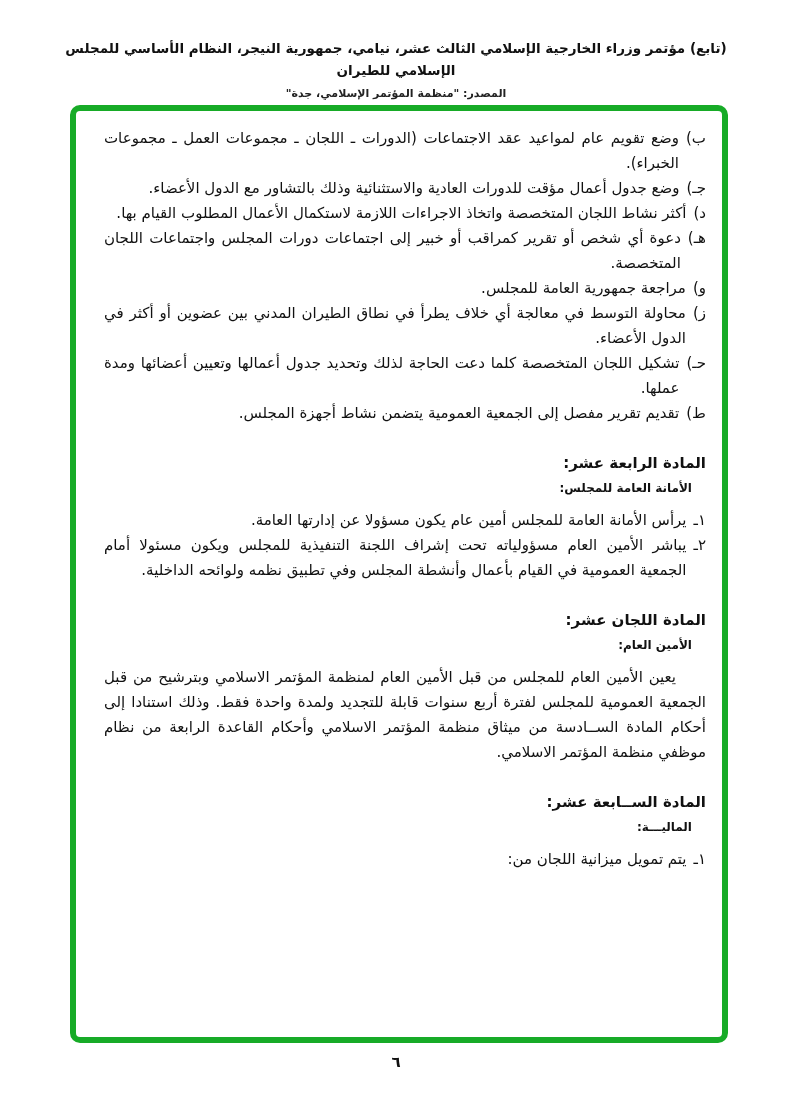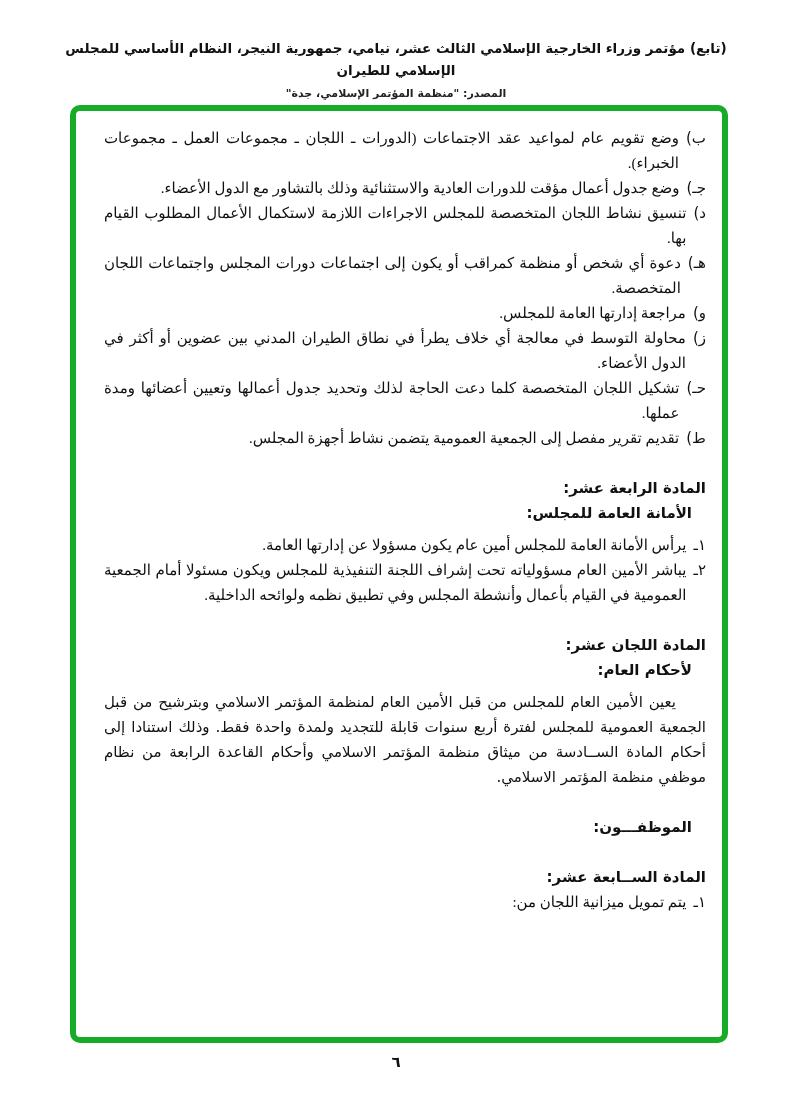--- a/index.html
+++ b/index.html
@@ -66,31 +66,30 @@
     align-items: flex-start;
   }
   .li .marker {
     flex: 0 0 auto;
     white-space: nowrap;
     padding-left: 7px;
   }
   .li .txt {
     flex: 1 1 auto;
     text-align: justify;
-    font-family: Liberation Serif, serif;
   }
   
   .section { margin-top: 25px; }
   .section-title {
     font-weight: bold;
     font-size: 15px;
   }
   .section-subtitle {
     font-weight: bold;
-    font-size: 15px;
+    font-size: 12px;
     margin-right: 14px;
     margin-bottom: 7px;
   }
   .section p.body-par {
     margin: 6px 0 0 0;
     text-align: justify;
     text-indent: 30px;
   }
   
   .page-number {
@@ -119,29 +118,29 @@
       <div class="li">
         <span class="marker">ب)</span>
         <span class="txt">وضع تقويم عام لمواعيد عقد الاجتماعات (الدورات ـ اللجان ـ مجموعات العمل ـ مجموعات الخبراء).</span>
       </div>
       <div class="li">
         <span class="marker">جـ)</span>
         <span class="txt">وضع جدول أعمال مؤقت للدورات العادية والاستثنائية وذلك بالتشاور مع الدول الأعضاء.</span>
       </div>
       <div class="li">
         <span class="marker">د)</span>
-        <span class="txt">تنسيق نشاط اللجان المتخصصة للمجلس الاجراءات اللازمة لاستكمال الأعمال المطلوب القيام بها.</span>
+        <span class="txt">أكثر نشاط اللجان المتخصصة واتخاذ الاجراءات اللازمة لاستكمال الأعمال المطلوب القيام بها.</span>
       </div>
       <div class="li">
         <span class="marker">هـ)</span>
-        <span class="txt">دعوة أي شخص أو منظمة كمراقب أو يكون إلى اجتماعات دورات المجلس واجتماعات اللجان المتخصصة.</span>
+        <span class="txt">دعوة أي شخص أو تقرير كمراقب أو خبير إلى اجتماعات دورات المجلس واجتماعات اللجان المتخصصة.</span>
       </div>
       <div class="li">
         <span class="marker">و)</span>
-        <span class="txt">مراجعة إدارتها العامة للمجلس.</span>
+        <span class="txt">مراجعة جمهورية العامة للمجلس.</span>
       </div>
       <div class="li">
         <span class="marker">ز)</span>
         <span class="txt">محاولة التوسط في معالجة أي خلاف يطرأ في نطاق الطيران المدني بين عضوين أو أكثر في الدول الأعضاء.</span>
       </div>
       <div class="li">
         <span class="marker">حـ)</span>
         <span class="txt">تشكيل اللجان المتخصصة كلما دعت الحاجة لذلك وتحديد جدول أعمالها وتعيين أعضائها ومدة عملها.</span>
       </div>
       <div class="li">
@@ -157,30 +156,30 @@
           <span class="txt">يرأس الأمانة العامة للمجلس أمين عام يكون مسؤولا عن إدارتها العامة.</span>
         </div>
         <div class="li">
           <span class="marker">٢ـ</span>
           <span class="txt">يباشر الأمين العام مسؤولياته تحت إشراف اللجنة التنفيذية للمجلس ويكون مسئولا أمام الجمعية العمومية في القيام بأعمال وأنشطة المجلس وفي تطبيق نظمه ولوائحه الداخلية.</span>
         </div>
       </div>
 
       <div class="section">
         <div class="section-title">المادة اللجان عشر:</div>
-        <div class="section-subtitle">لأحكام العام:</div>
+        <div class="section-subtitle">الأمين العام:</div>
         <p class="body-par">يعين الأمين العام للمجلس من قبل الأمين العام لمنظمة المؤتمر الاسلامي وبترشيح من قبل الجمعية العمومية للمجلس لفترة أربع سنوات قابلة للتجديد ولمدة واحدة فقط. وذلك استنادا إلى أحكام المادة الســادسة من ميثاق منظمة المؤتمر الاسلامي وأحكام القاعدة الرابعة من نظام موظفي منظمة المؤتمر الاسلامي.</p>
       </div>
 
       <div class="section">
-        <div class="section-subtitle">الموظفـــون:</div>
       </div>
 
       <div class="section">
         <div class="section-title">المادة الســابعة عشر:</div>
+        <div class="section-subtitle">الماليـــة:</div>
         <div class="li">
           <span class="marker">١ـ</span>
           <span class="txt">يتم تمويل ميزانية اللجان من:</span>
         </div>
       </div>
 
     </div>
   </div>
 
   <div class="page-number">٦</div>

